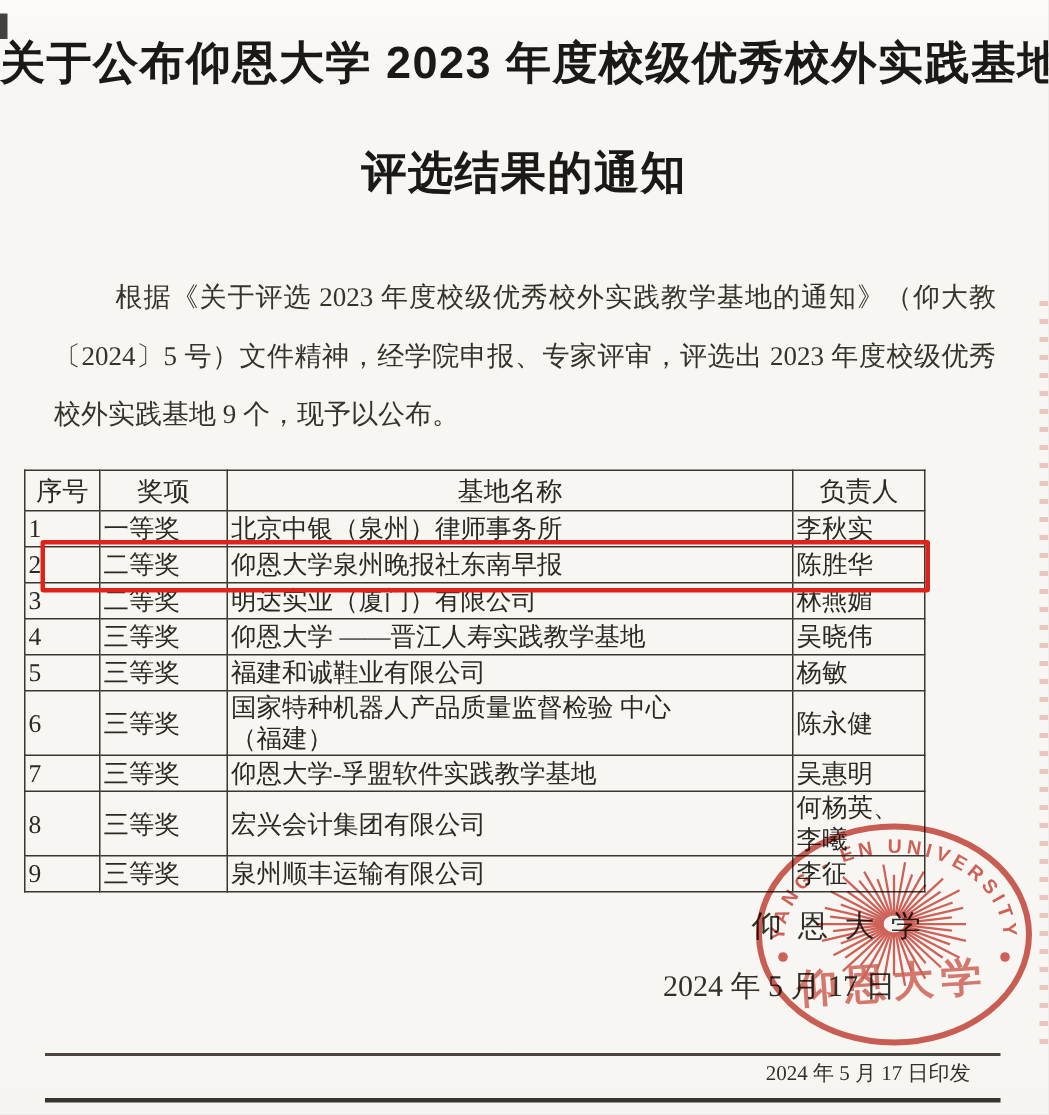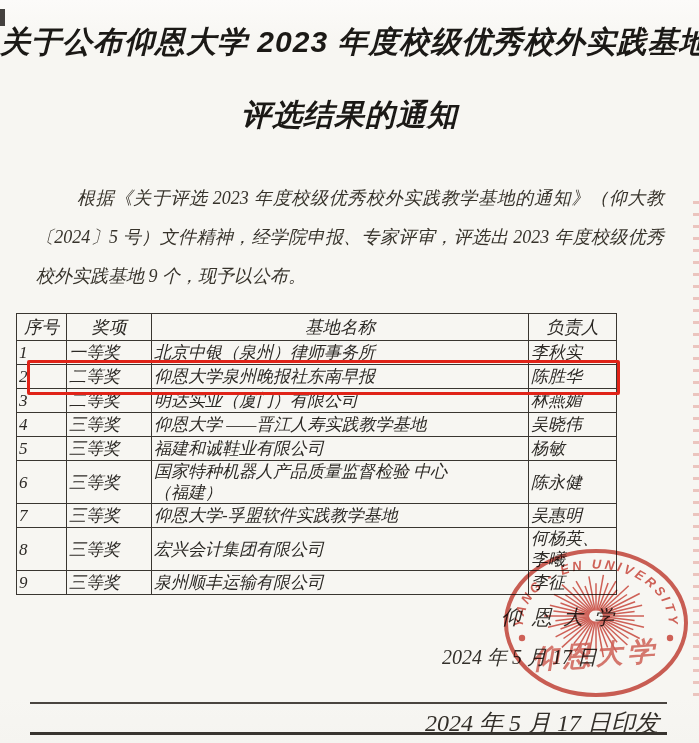--- a/index.html
+++ b/index.html
@@ -1,19 +1,19 @@
 <!DOCTYPE html>
 <html><head>
 <meta charset="utf-8">
 <style>
   html,body{margin:0;padding:0;background:#e9e8e5;}
   .page{
     position:relative;width:699px;height:743px;overflow:hidden;
     background:linear-gradient(180deg,#fcfbf9 0%,#f7f6f2 6%,#f7f6f2 94%,#f5f4f0 100%);
-    font-family:"Liberation Serif",serif;color:#343028;font-style:italic;
+    font-family:"Liberation Serif",serif;color:#343028;
   }
   .title-line{
     position:absolute;left:0;width:100%;text-align:center;
     font-family:"Liberation Sans",sans-serif;font-weight:bold;
     font-size:30px;color:#1b1916;letter-spacing:1px;white-space:nowrap;
   }
   .title-1{top:22px;}
   .title-2{top:95px;}
   .salutation{position:absolute;left:36px;top:142px;font-size:19.5px;color:#37332b;}
   .body-par{
@@ -35,21 +35,21 @@
     position:absolute;left:27px;top:360px;width:587px;height:29px;
     border:3.5px solid #e02318;border-radius:2px;z-index:5;
   }
   .sig-org{position:absolute;left:501px;top:604px;font-size:20px;letter-spacing:11px;color:#33302b;white-space:nowrap;z-index:2;}
   .sig-date{position:absolute;left:442px;top:644px;font-size:20px;color:#33302b;white-space:nowrap;z-index:2;}
   .seal{position:absolute;left:495px;top:538px;z-index:6;mix-blend-mode:multiply;opacity:.88;}
   .footer-line{position:absolute;left:30px;width:637px;height:2px;background:#4a4540;}
   .footer-line-top{top:702px;}
   .footer-line-bottom{top:732px;height:2.5px;background:#38342f;}
   .footer-office{position:absolute;left:74px;top:707px;font-size:17.5px;color:#332f29;}
-  .footer-date{position:absolute;right:40px;top:707px;font-size:24px;color:#332f29;}
+  .footer-date{position:absolute;right:52px;top:707px;font-size:14px;color:#332f29;}
   .corner-mark{position:absolute;left:0;top:9px;width:5px;height:17px;background:#23201d;opacity:.85;}
   .edge-dashes{
     position:absolute;right:0;top:192px;width:6px;height:505px;
     background:repeating-linear-gradient(180deg,rgba(224,148,140,0) 0 9px,rgba(224,148,140,.5) 9px 12px);
   }
 </style>
 </head>
 <body>
 
 <div class="page">

